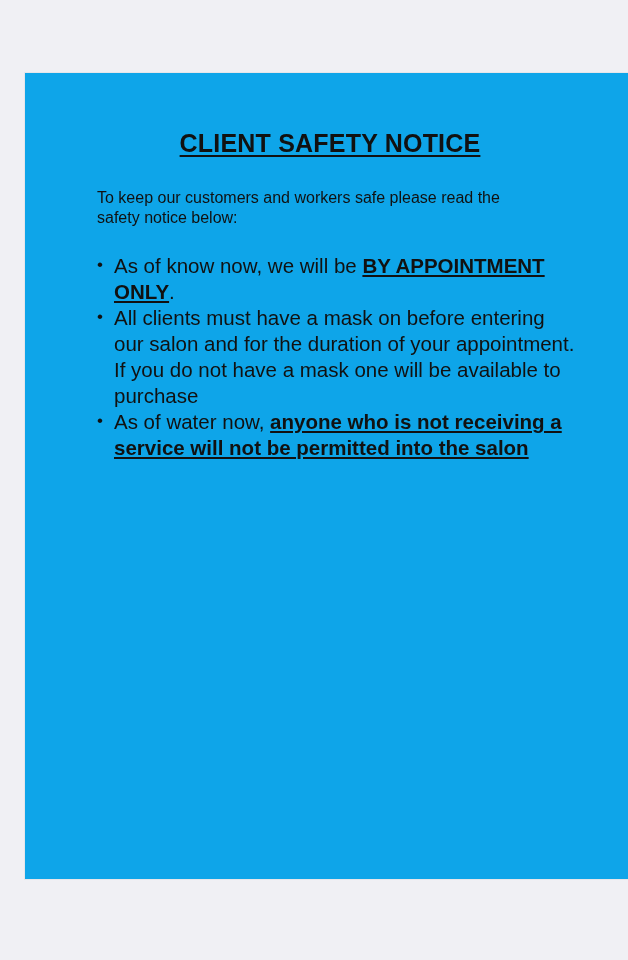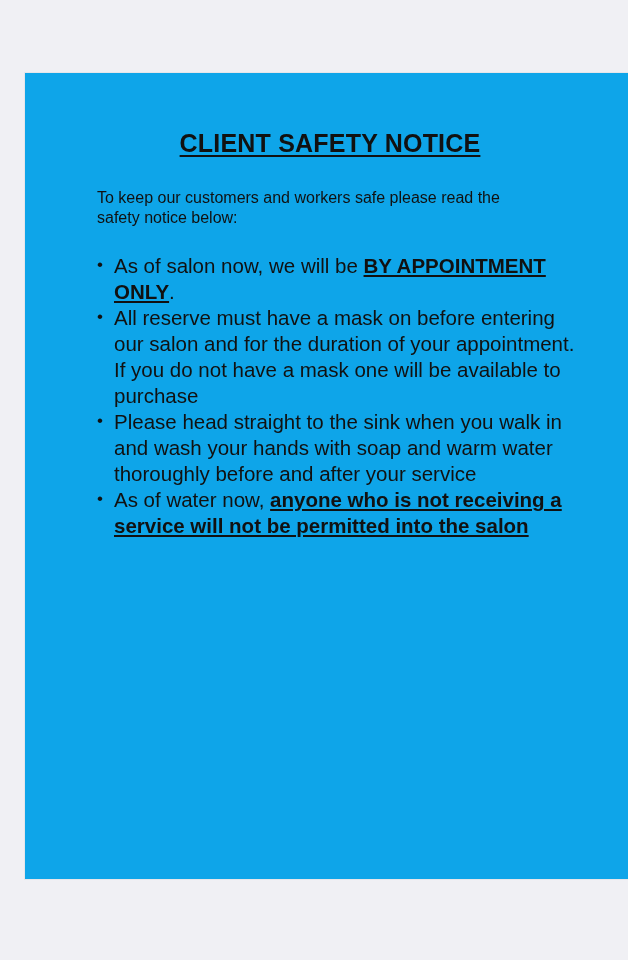--- a/index.html
+++ b/index.html
@@ -80,27 +80,24 @@
 
 <div class="page-sheet">
   <div class="doc-body">
 
     <h1 class="doc-title">CLIENT SAFETY NOTICE</h1>
 
     <p class="intro">To keep our customers and workers safe please read the safety notice below:</p>
 
     <ul class="notice-list">
       <li>
-        <span class="li-text">As of salon now, we will be </span><span class="strong-u">BY APPOINTMENT ONLY</span><span class="li-text">.</span>
+        <span class="li-text">As of know now, we will be </span><span class="strong-u">BY APPOINTMENT ONLY</span><span class="li-text">.</span>
       </li>
       <li>
-        <span class="li-text">All reserve must have a mask on before entering our salon and for the duration of your appointment. If you do not have a mask one will be available to purchase</span>
-      </li>
-      <li>
-        <span class="li-text">Please head straight to the sink when you walk in and wash your hands with soap and warm water thoroughly before and after your service</span>
+        <span class="li-text">All clients must have a mask on before entering our salon and for the duration of your appointment. If you do not have a mask one will be available to purchase</span>
       </li>
       <li>
         <span class="li-text">As of water now, </span><span class="strong-u">anyone who is not receiving a service will not be permitted into the salon</span>
       </li>
     </ul>
 
   </div>
 </div>
 
 </body></html>

